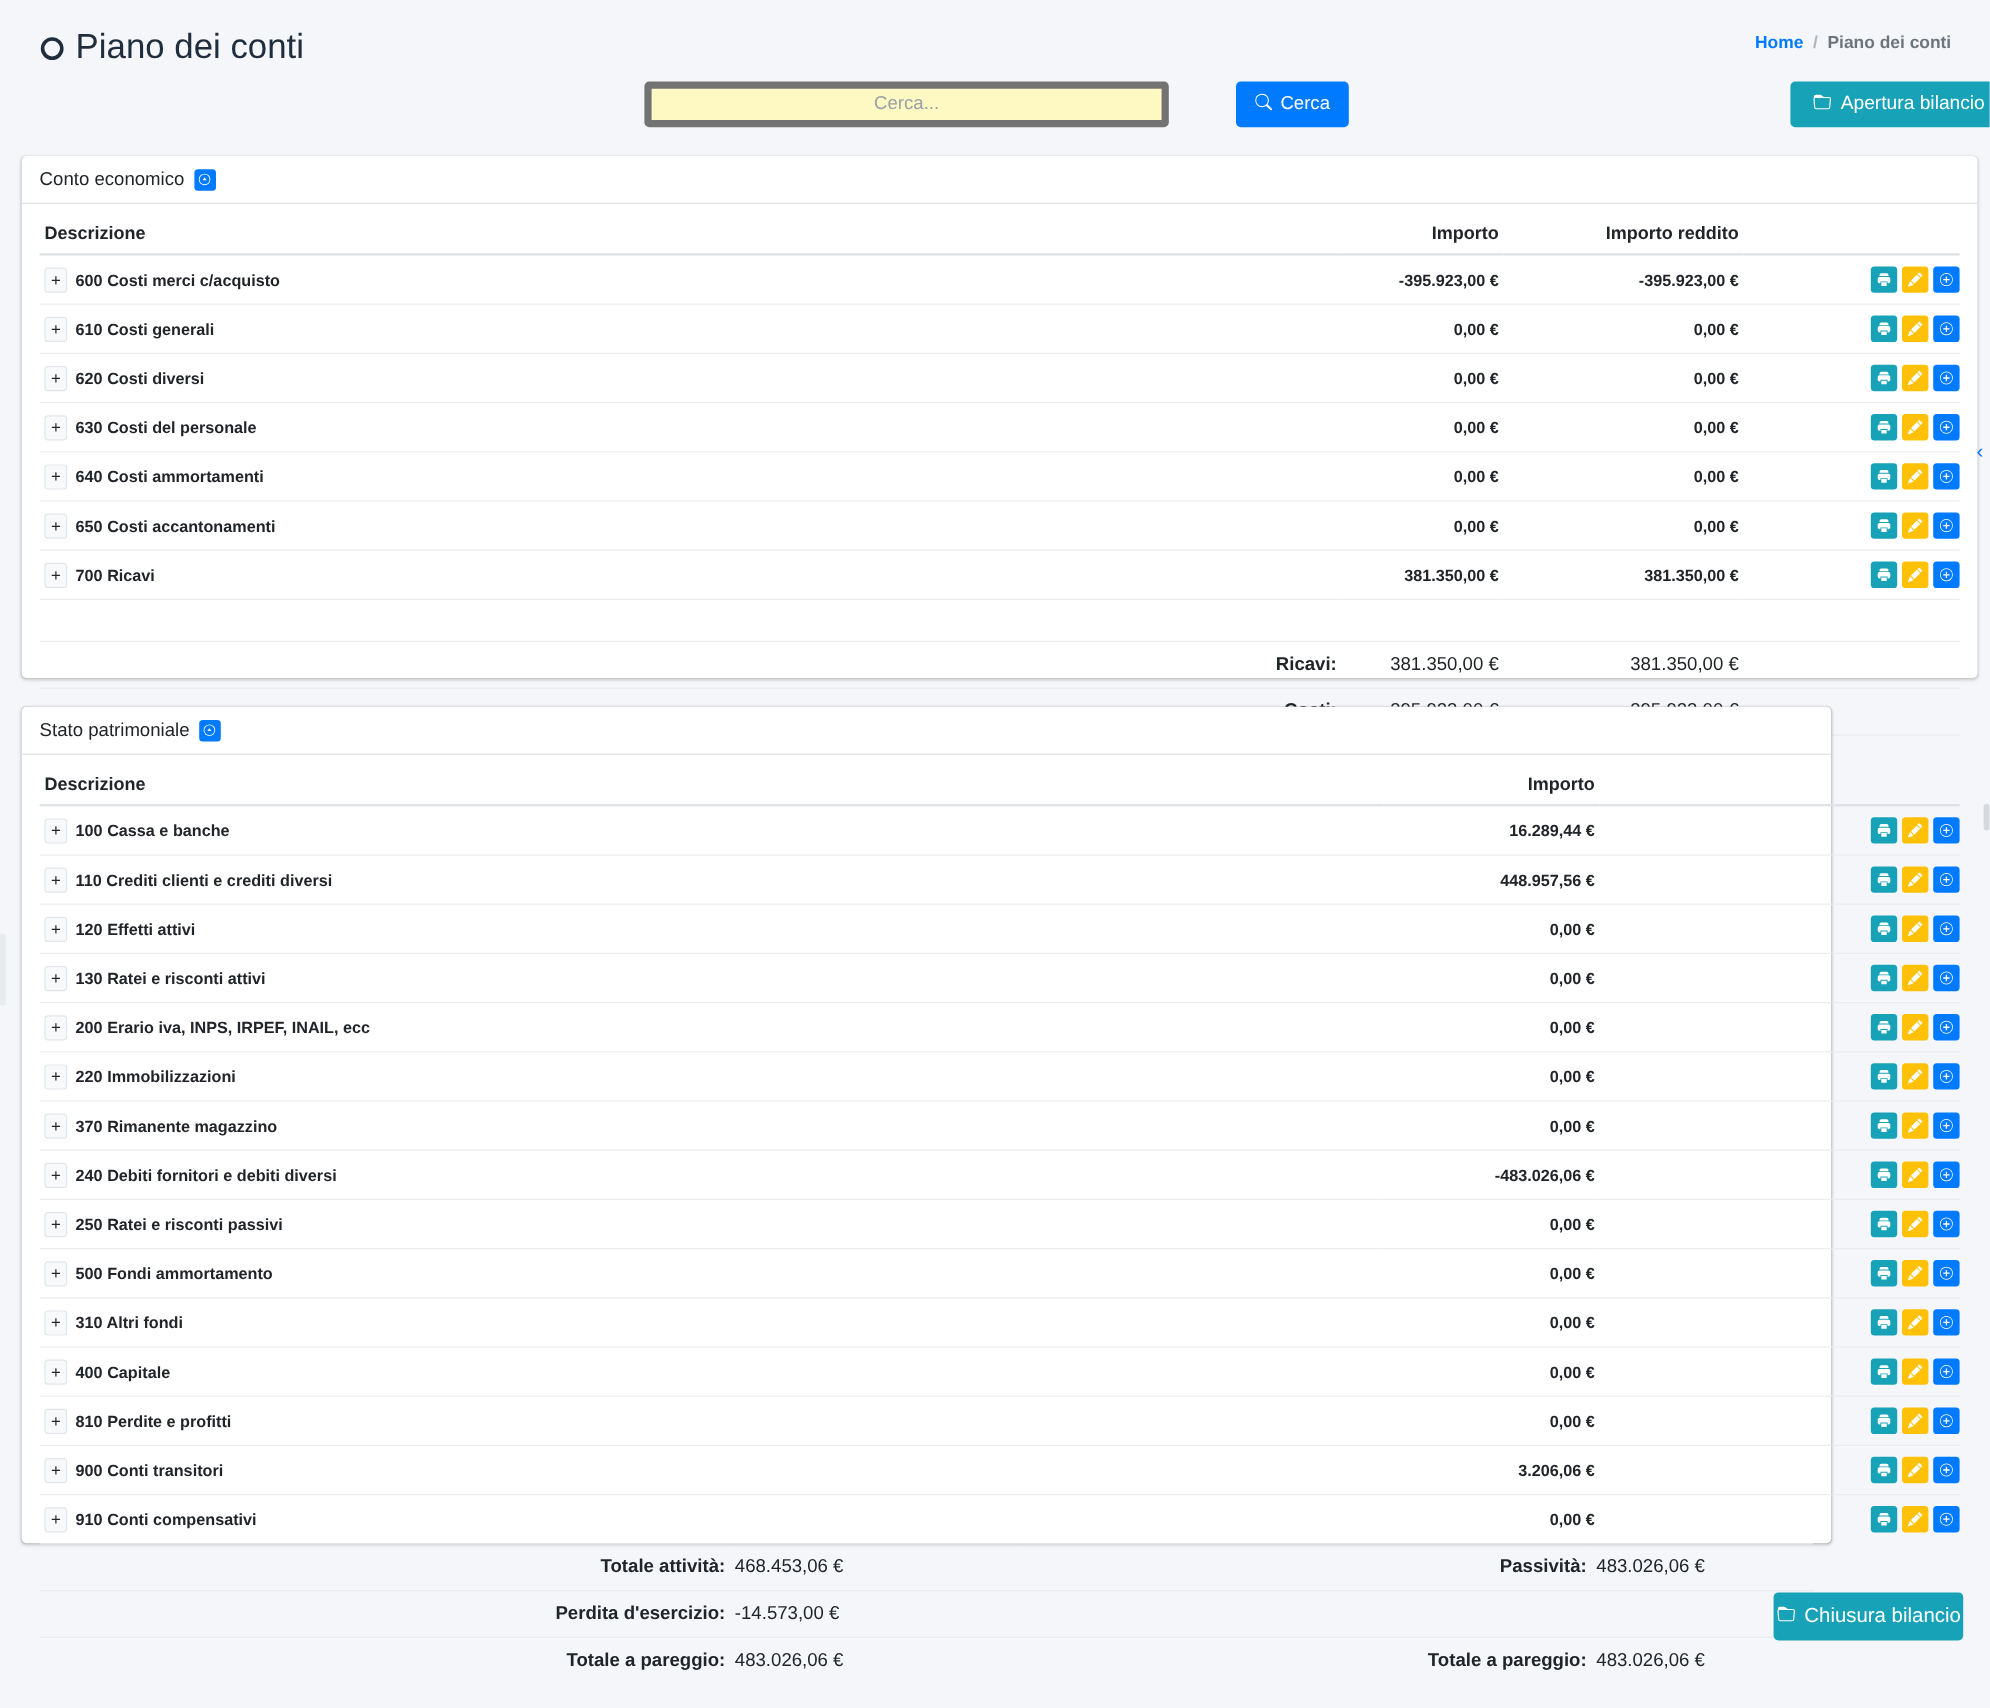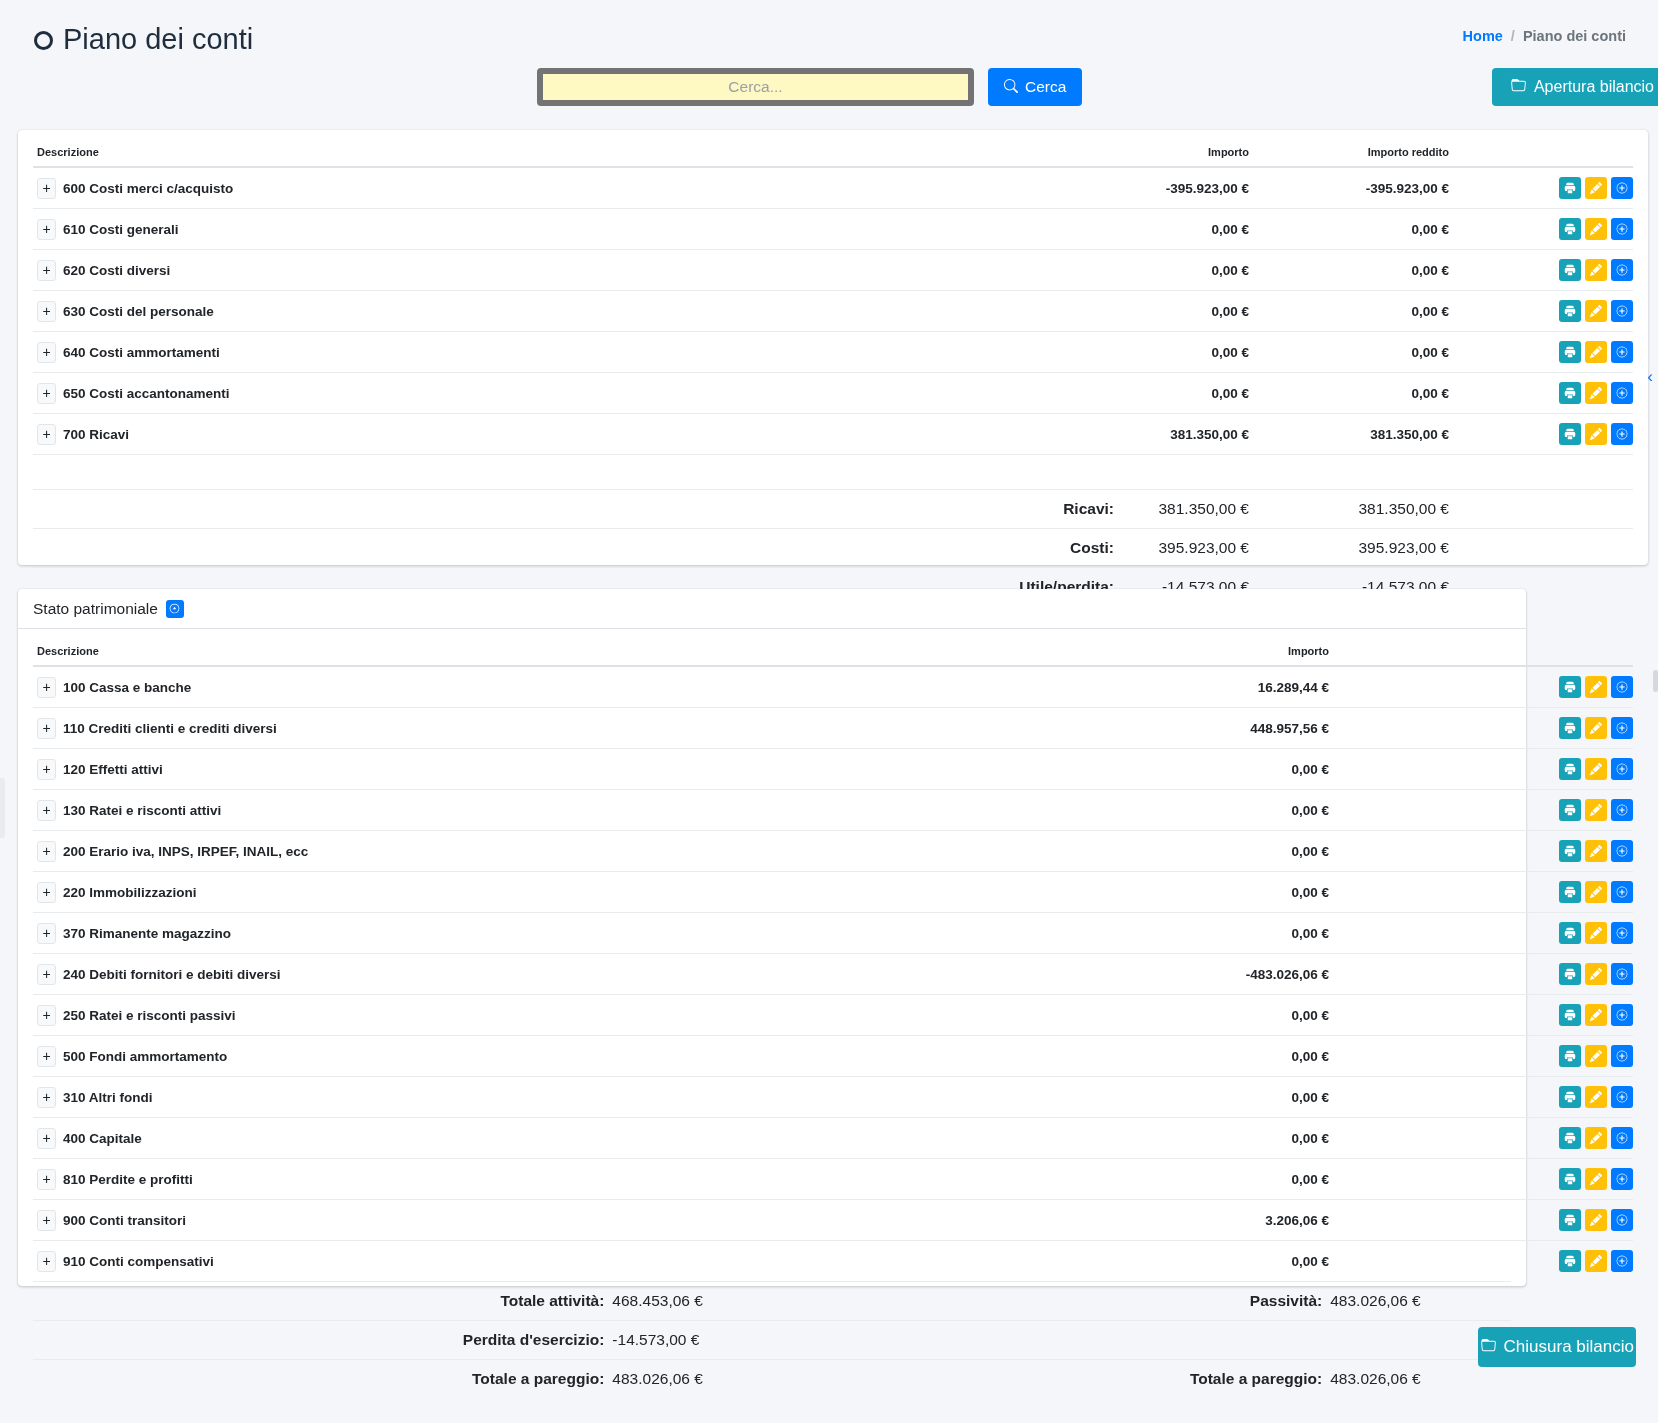--- a/index.html
+++ b/index.html
@@ -67,20 +67,21 @@
     outline: none;
   }
   .search-input::placeholder { color: #9aa0a6; }
   .btn {
     display: inline-flex; align-items: center; justify-content: center; gap: 7px;
     border: none; border-radius: 4px;
     font-size: 15.5px; font-family: "Liberation Sans", sans-serif;
     color: #fff; cursor: pointer;
     padding: 0 16px; height: 38px;
     white-space: nowrap;
+    margin-left: 42px;
   }
   .btn-primary { background: #007bff; }
   .btn-info { background: #17a2b8; }
   .btn-apertura {
     position: absolute; right: -14px; top: 0;
     height: 38px; padding: 0 18px; font-size: 16px;
   }
   .btn-chiusura {
     position: absolute; right: 22px; bottom: 56px;
     height: 40px; padding: 0 2px; font-size: 17px;
@@ -113,21 +114,21 @@
     width: 18px; height: 18px;
     background: #007bff; border-radius: 3px;
     color: #fff;
   }
   .badge-toggle svg { display: block; }
 
   .card-body { padding: 8px 15px 0 15px; }
 
   table.acc { width: 100%; border-collapse: collapse; table-layout: fixed; }
   table.acc th {
-    font-size: 11px; font-weight: bold; color: #212529;
+    font-size: 15px; font-weight: bold; color: #212529;
     padding: 8px 4px; border-bottom: 2px solid #dee2e6;
     text-align: left; vertical-align: bottom;
   }
   table.acc th.num { text-align: right; }
   table.acc td {
     font-size: 13.5px; font-weight: bold; color: #212529;
     padding: 9px 4px; border-top: 1px solid #e9ecef;
     vertical-align: middle; height: 33px;
   }
   table.acc td.num { text-align: right; font-weight: bold; }
@@ -218,20 +219,32 @@
           <svg width="17" height="15" viewBox="0 0 16 16" fill="#fff">
               <path d="M.54 3.87.5 3a2 2 0 0 1 2-2h3.672a2 2 0 0 1 1.414.586l.828.828A2 2 0 0 0 9.828 3h3.982a2 2 0 0 1 1.992 2.181l-.637 7A2 2 0 0 1 13.174 14H2.826a2 2 0 0 1-1.991-1.819l-.637-7a2 2 0 0 1 .342-1.31zM2.19 4a1 1 0 0 0-.996 1.09l.637 7a1 1 0 0 0 .995.91h10.348a1 1 0 0 0 .995-.91l.637-7A1 1 0 0 0 13.81 4z"></path>
             </svg>
         </span>
         <span>Apertura bilancio</span>
       </button>
     </div>
   </div>
 
   <div class="card" id="card-ce">
+    <div class="card-header">
+      <div class="card-title">
+        <span>Conto economico</span>
+        <span class="badge-toggle">
+          <svg width="11" height="11" viewBox="0 0 16 16" fill="#fff">
+              <circle cx="8" cy="8" r="7" fill="#fff"></circle>
+              <circle cx="8" cy="8" r="6" fill="#007bff"></circle>
+              <path d="M8 5.5 10.5 9h-5z" fill="#fff"></path>
+            </svg>
+        </span>
+      </div>
+    </div>
     <div class="card-body">
       <table class="acc">
         <colgroup>
             <col style="width:1085px">
             <col style="width:135px">
             <col style="width:200px">
             <col style="width:180px">
           </colgroup>
         <thead>
           <tr>

